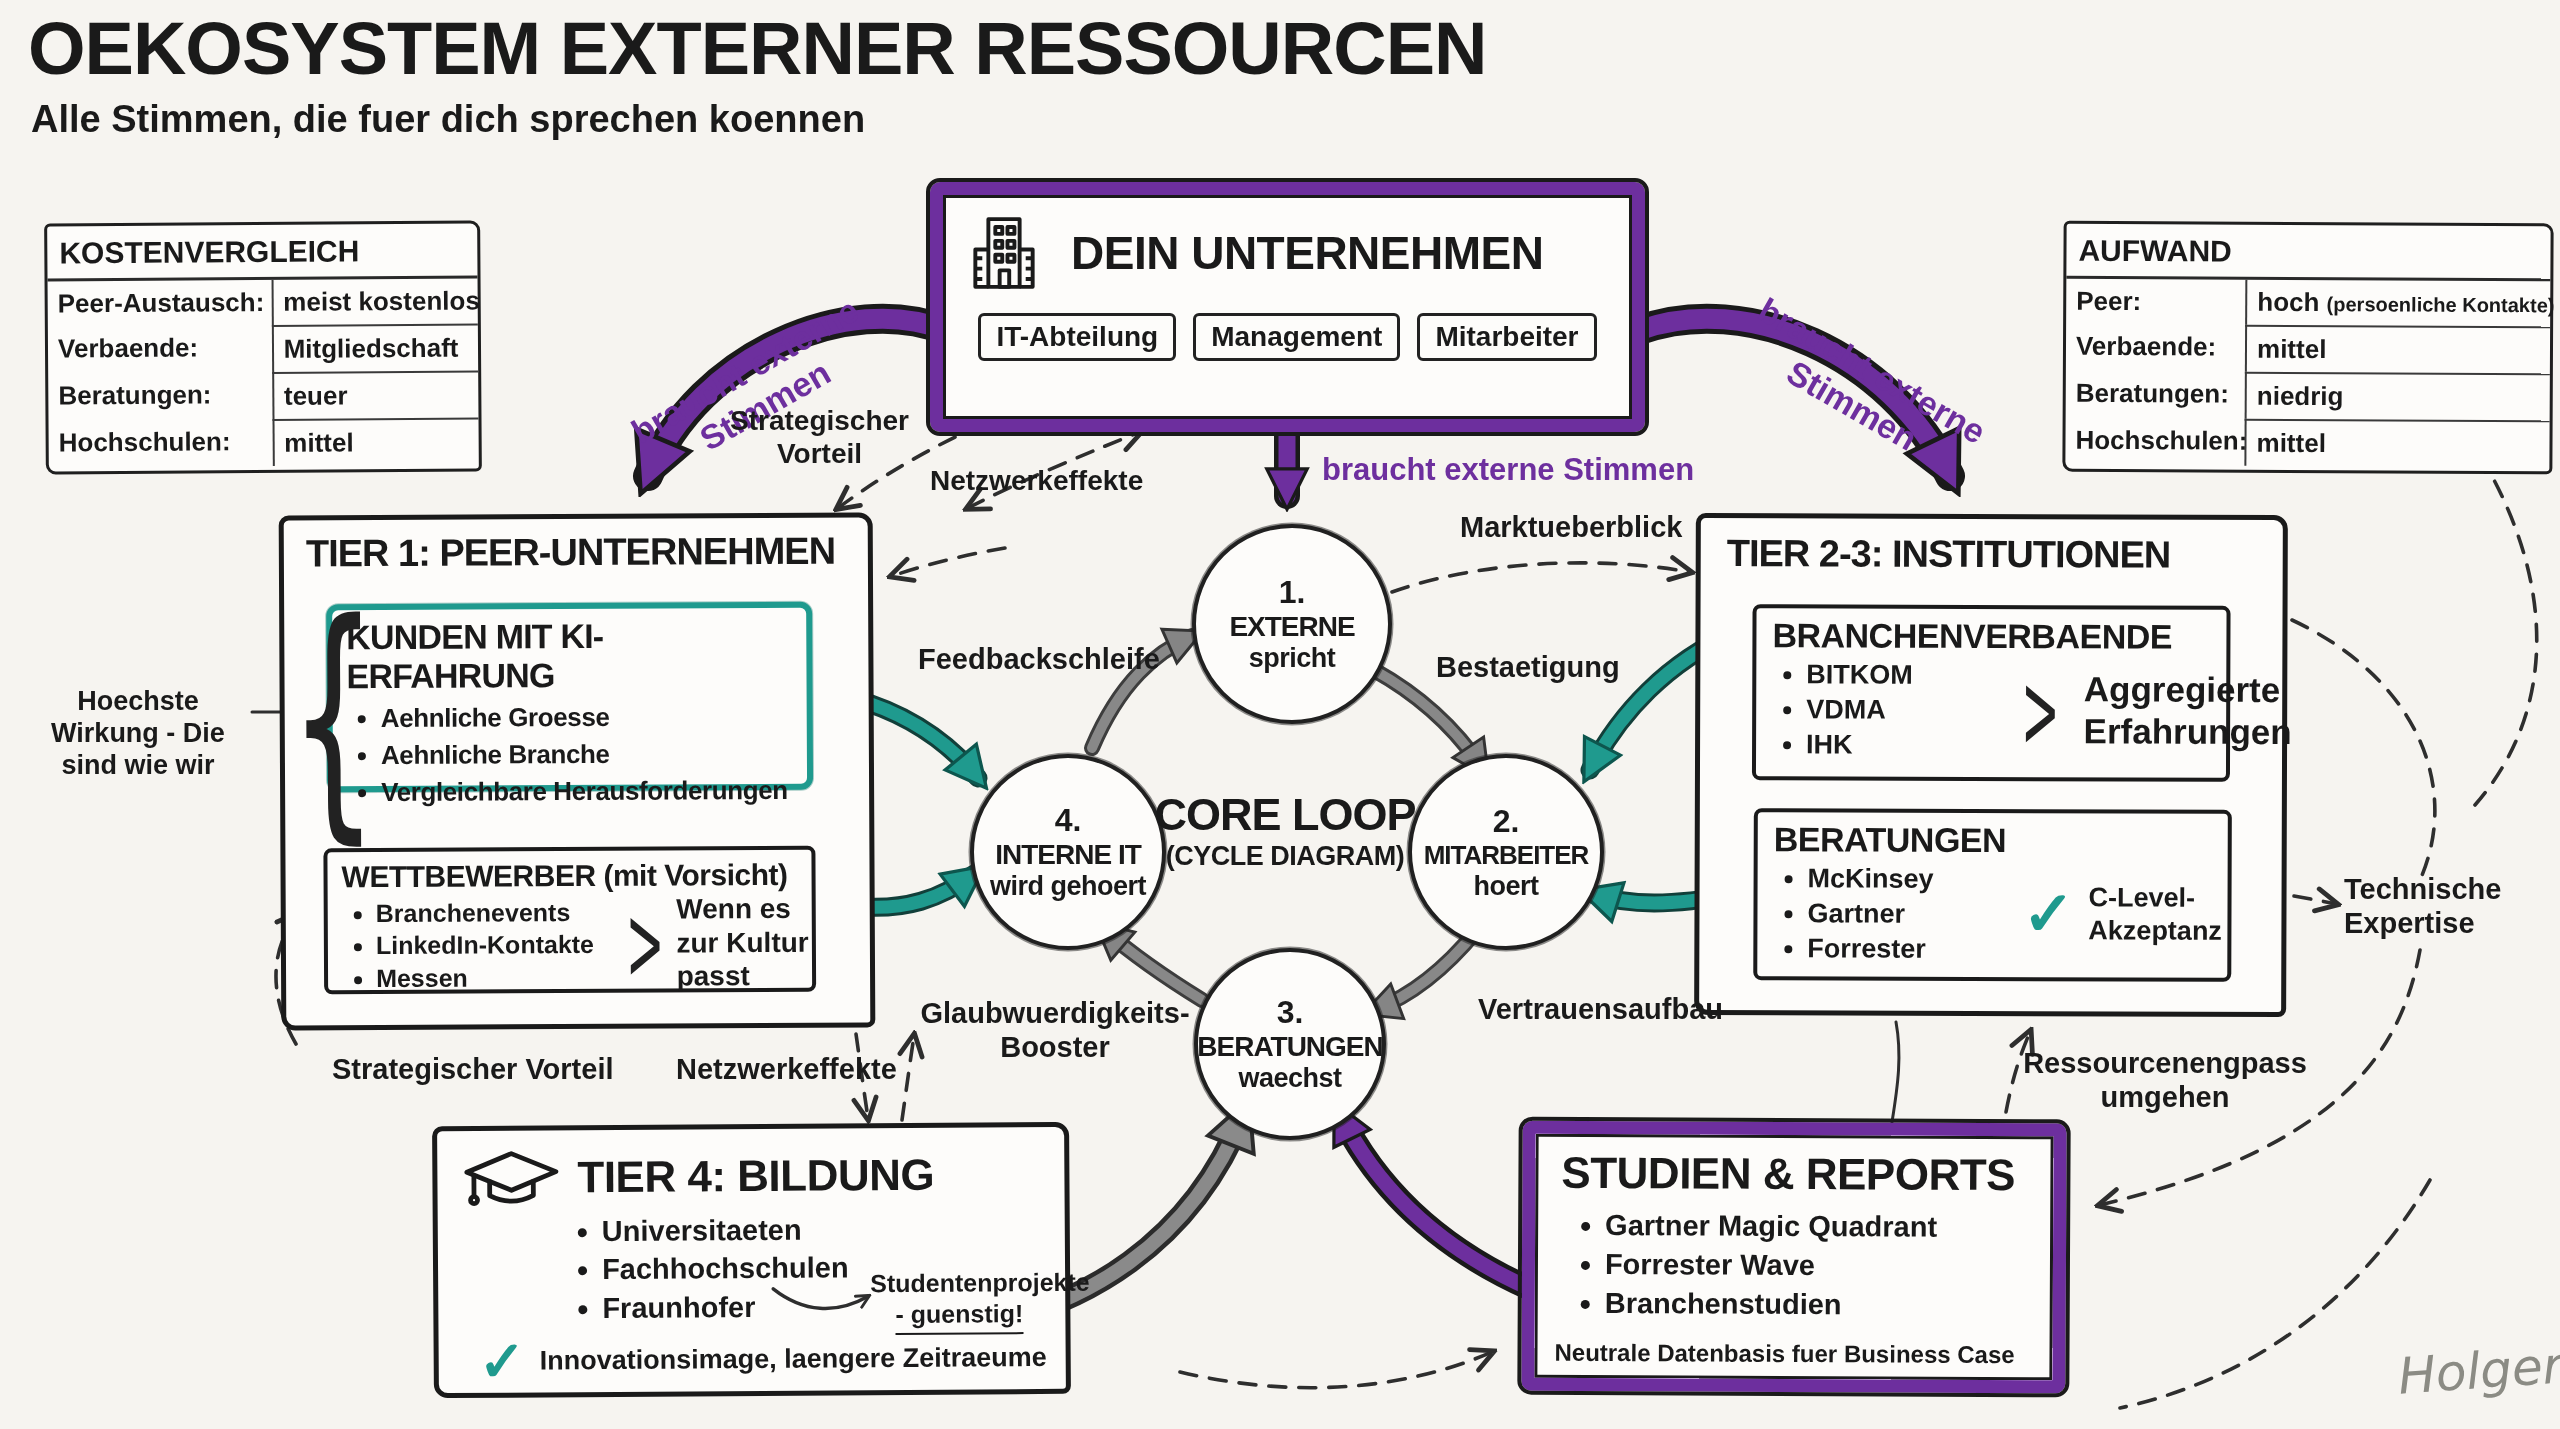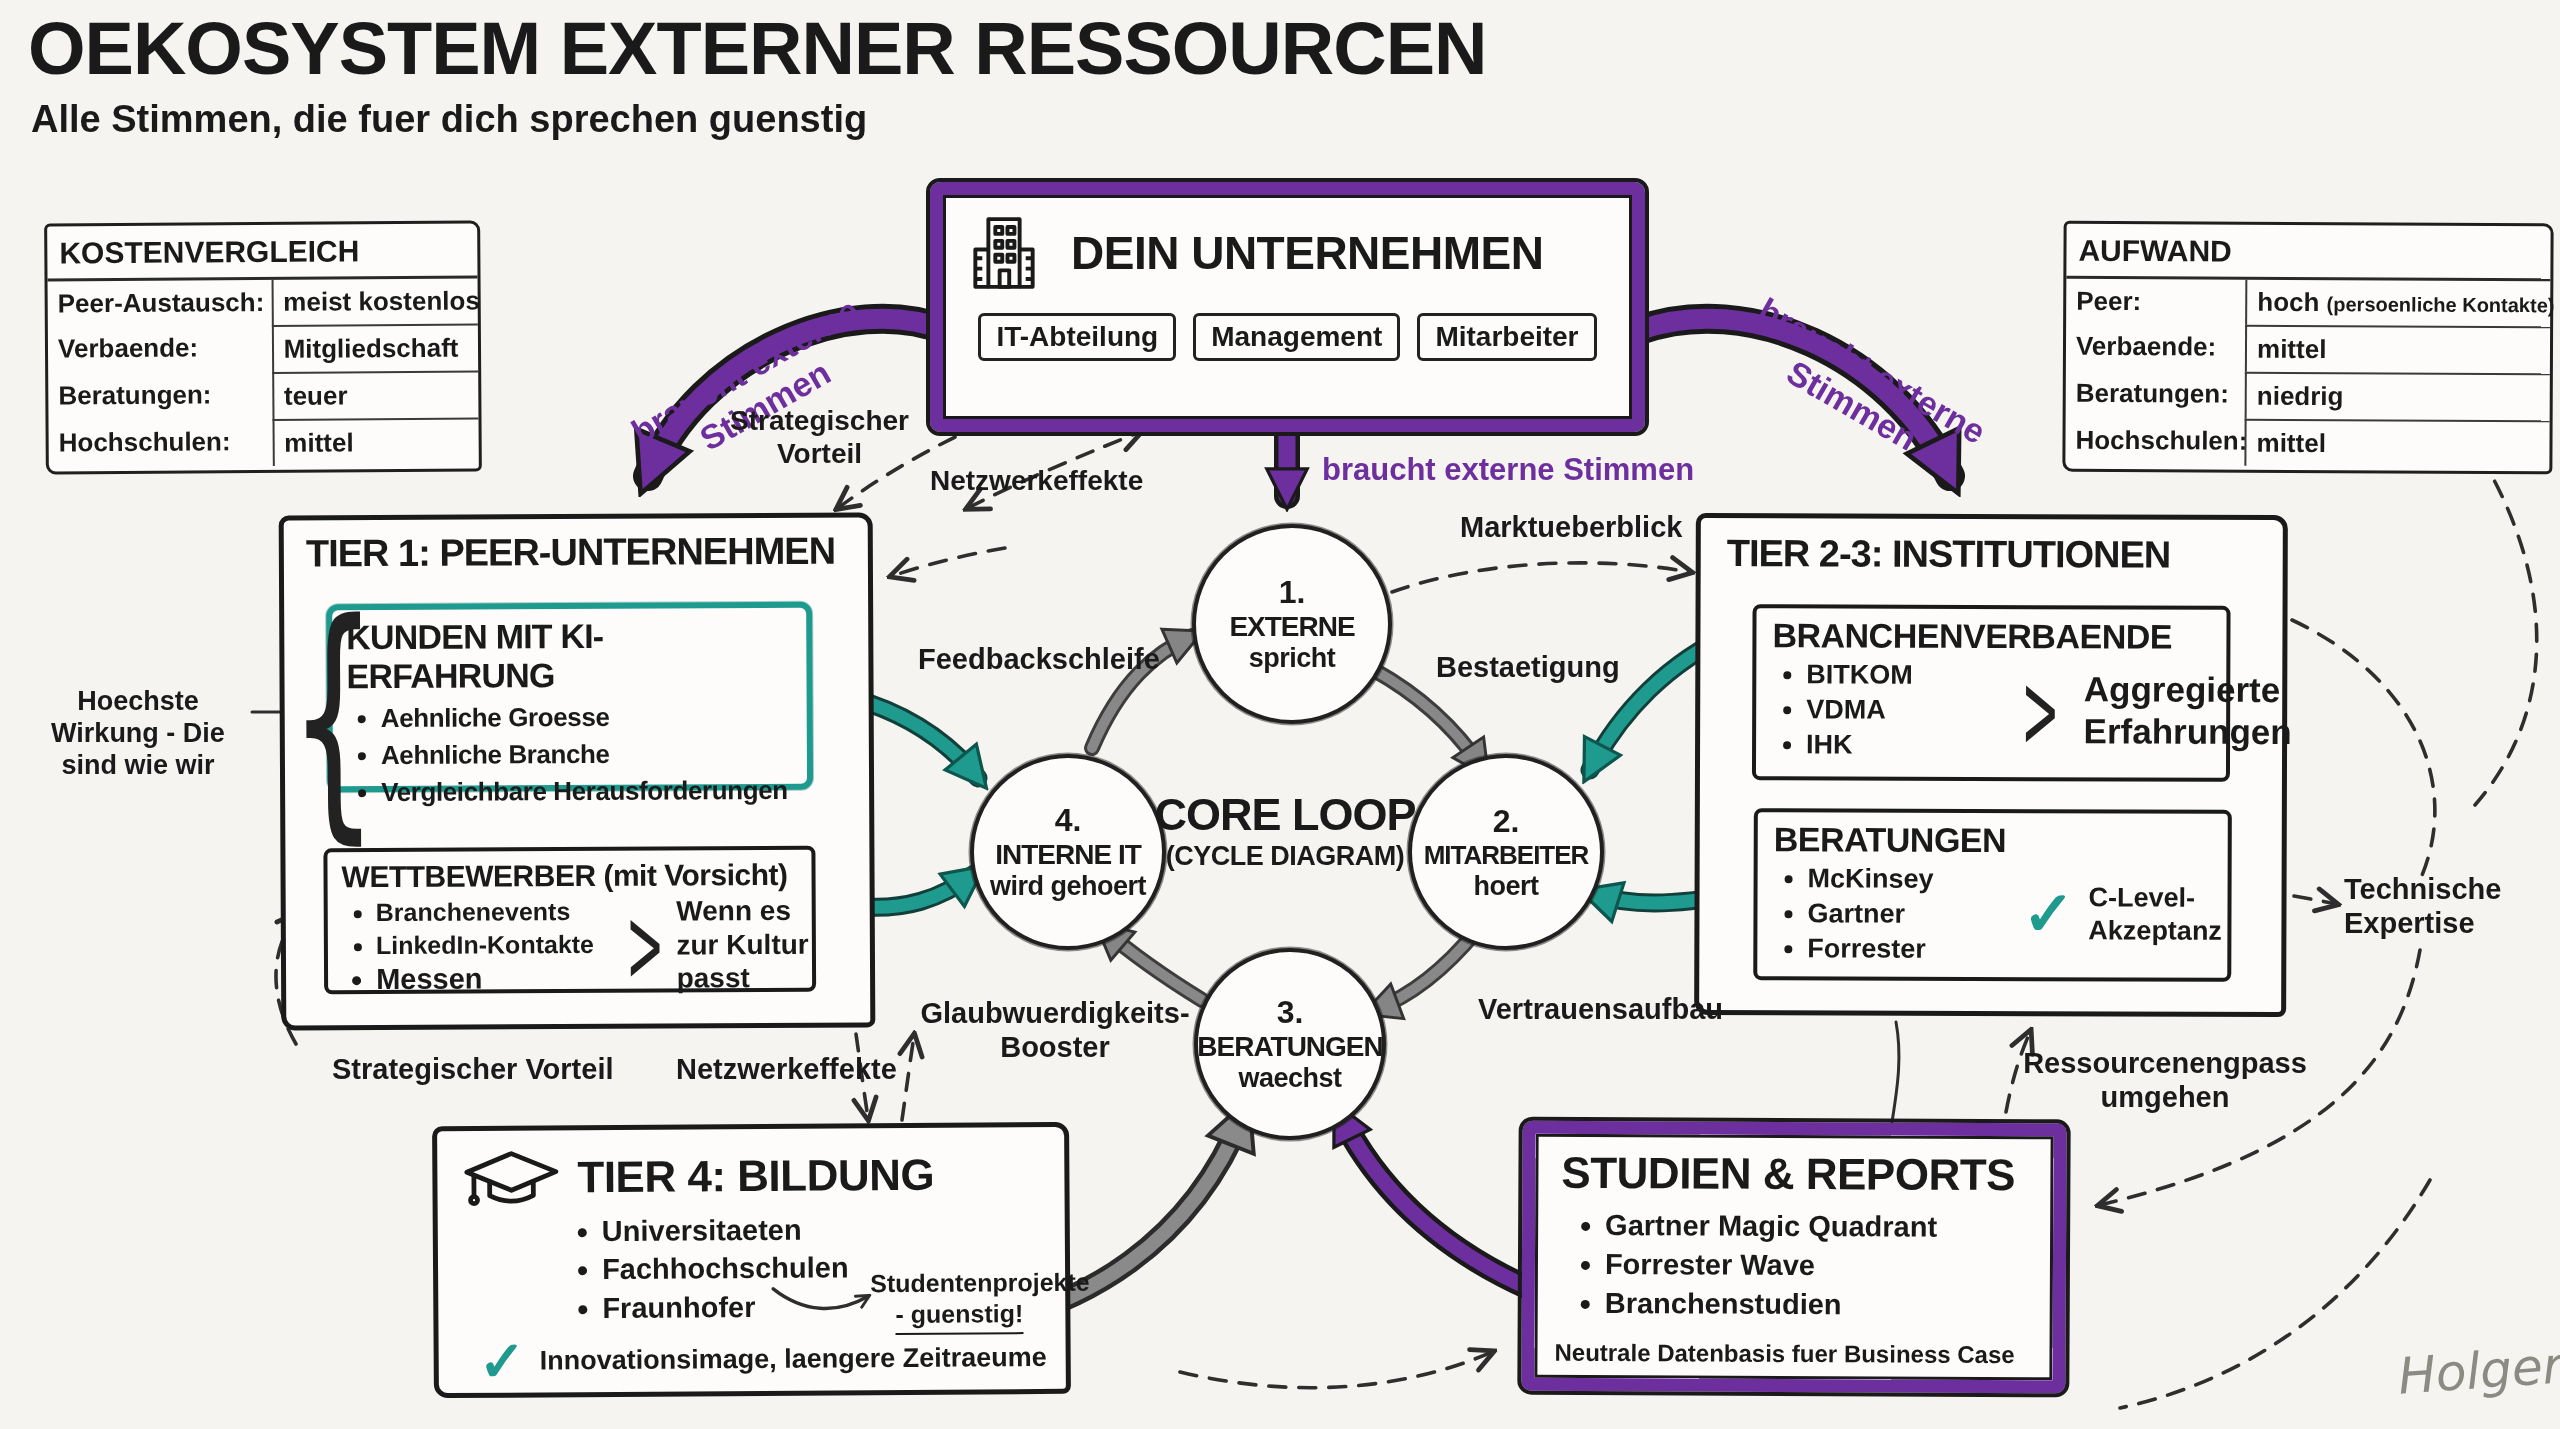--- a/index.html
+++ b/index.html
@@ -152,21 +152,21 @@
       <path d="M 2480 455 C 2555 580, 2558 710, 2475 805"></path>
       <path d="M 2430 1180 C 2360 1300, 2250 1380, 2120 1408"></path>
     </g>
     <g fill="none" stroke="#2e2e2e" stroke-width="3" stroke-linecap="round">
       <path d="M 252 712 L 302 712"></path>
       <path d="M 1892 1122 C 1898 1085, 1902 1055, 1896 1022"></path>
     </g>
   </svg>
 
   <div class="hdr-title">OEKOSYSTEM EXTERNER RESSOURCEN</div>
-  <div class="hdr-sub">Alle Stimmen, die fuer dich sprechen guenstig</div>
+  <div class="hdr-sub">Alle Stimmen, die fuer dich sprechen koennen</div>
 
   <div class="box mini-table" style="left:45px;top:222px;width:430px;transform:rotate(-0.4deg);">
     <div class="t-title">KOSTENVERGLEICH</div>
     <div class="t-grid">
       <div class="cell lab" style="border-top:none;">Peer-Austausch:</div>
       <div class="cell val" style="border-top:none;">meist kostenlos</div>
       <div class="cell lab row-line">Verbaende:</div>
       <div class="cell val row-line">Mitgliedschaft</div>
       <div class="cell lab row-line">Beratungen:</div>
       <div class="cell val row-line">teuer</div>
@@ -241,21 +241,21 @@
         <li style="font-size:26px;letter-spacing:-0.4px;">Aehnliche Branche</li>
         <li style="font-size:26px;letter-spacing:-0.4px;">Vergleichbare Herausforderungen</li>
       </ul>
     </div>
     <div class="sketch-thin" style="position:absolute;left:38px;top:328px;width:492px;height:146px;background:var(--boxpaper);padding:8px 0 0 14px;box-sizing:border-box;">
       <div class="sub-title" style="font-size:30px;">WETTBEWERBER (mit Vorsicht)</div>
       <div style="display:flex;align-items:center;">
         <ul class="bul" style="flex:0 0 250px;margin-top:2px;">
           <li style="font-size:25px;line-height:1.3;">Branchenevents</li>
           <li style="font-size:25px;line-height:1.3;">LinkedIn-Kontakte</li>
-          <li style="font-size:29px;line-height:1.3;">Messen</li>
+          <li style="font-size:25px;line-height:1.3;">Messen</li>
         </ul>
         <span class="angle">&gt;</span>
         <div style="font-size:28px;font-weight:700;width:160px;margin-left:12px;line-height:1.2;">Wenn es zur Kultur passt</div>
       </div>
     </div>
   </div>
 
   <div class="box sketch" style="left:1695px;top:514px;width:582px;height:492px;transform:rotate(0.2deg);">
     <div class="tier-title" style="margin:14px 0 0 26px;">TIER 2-3: INSTITUTIONEN</div>
     <div class="sketch-thin" style="position:absolute;left:52px;top:86px;width:478px;height:176px;background:var(--boxpaper);padding:8px 0 0 16px;box-sizing:border-box;">

